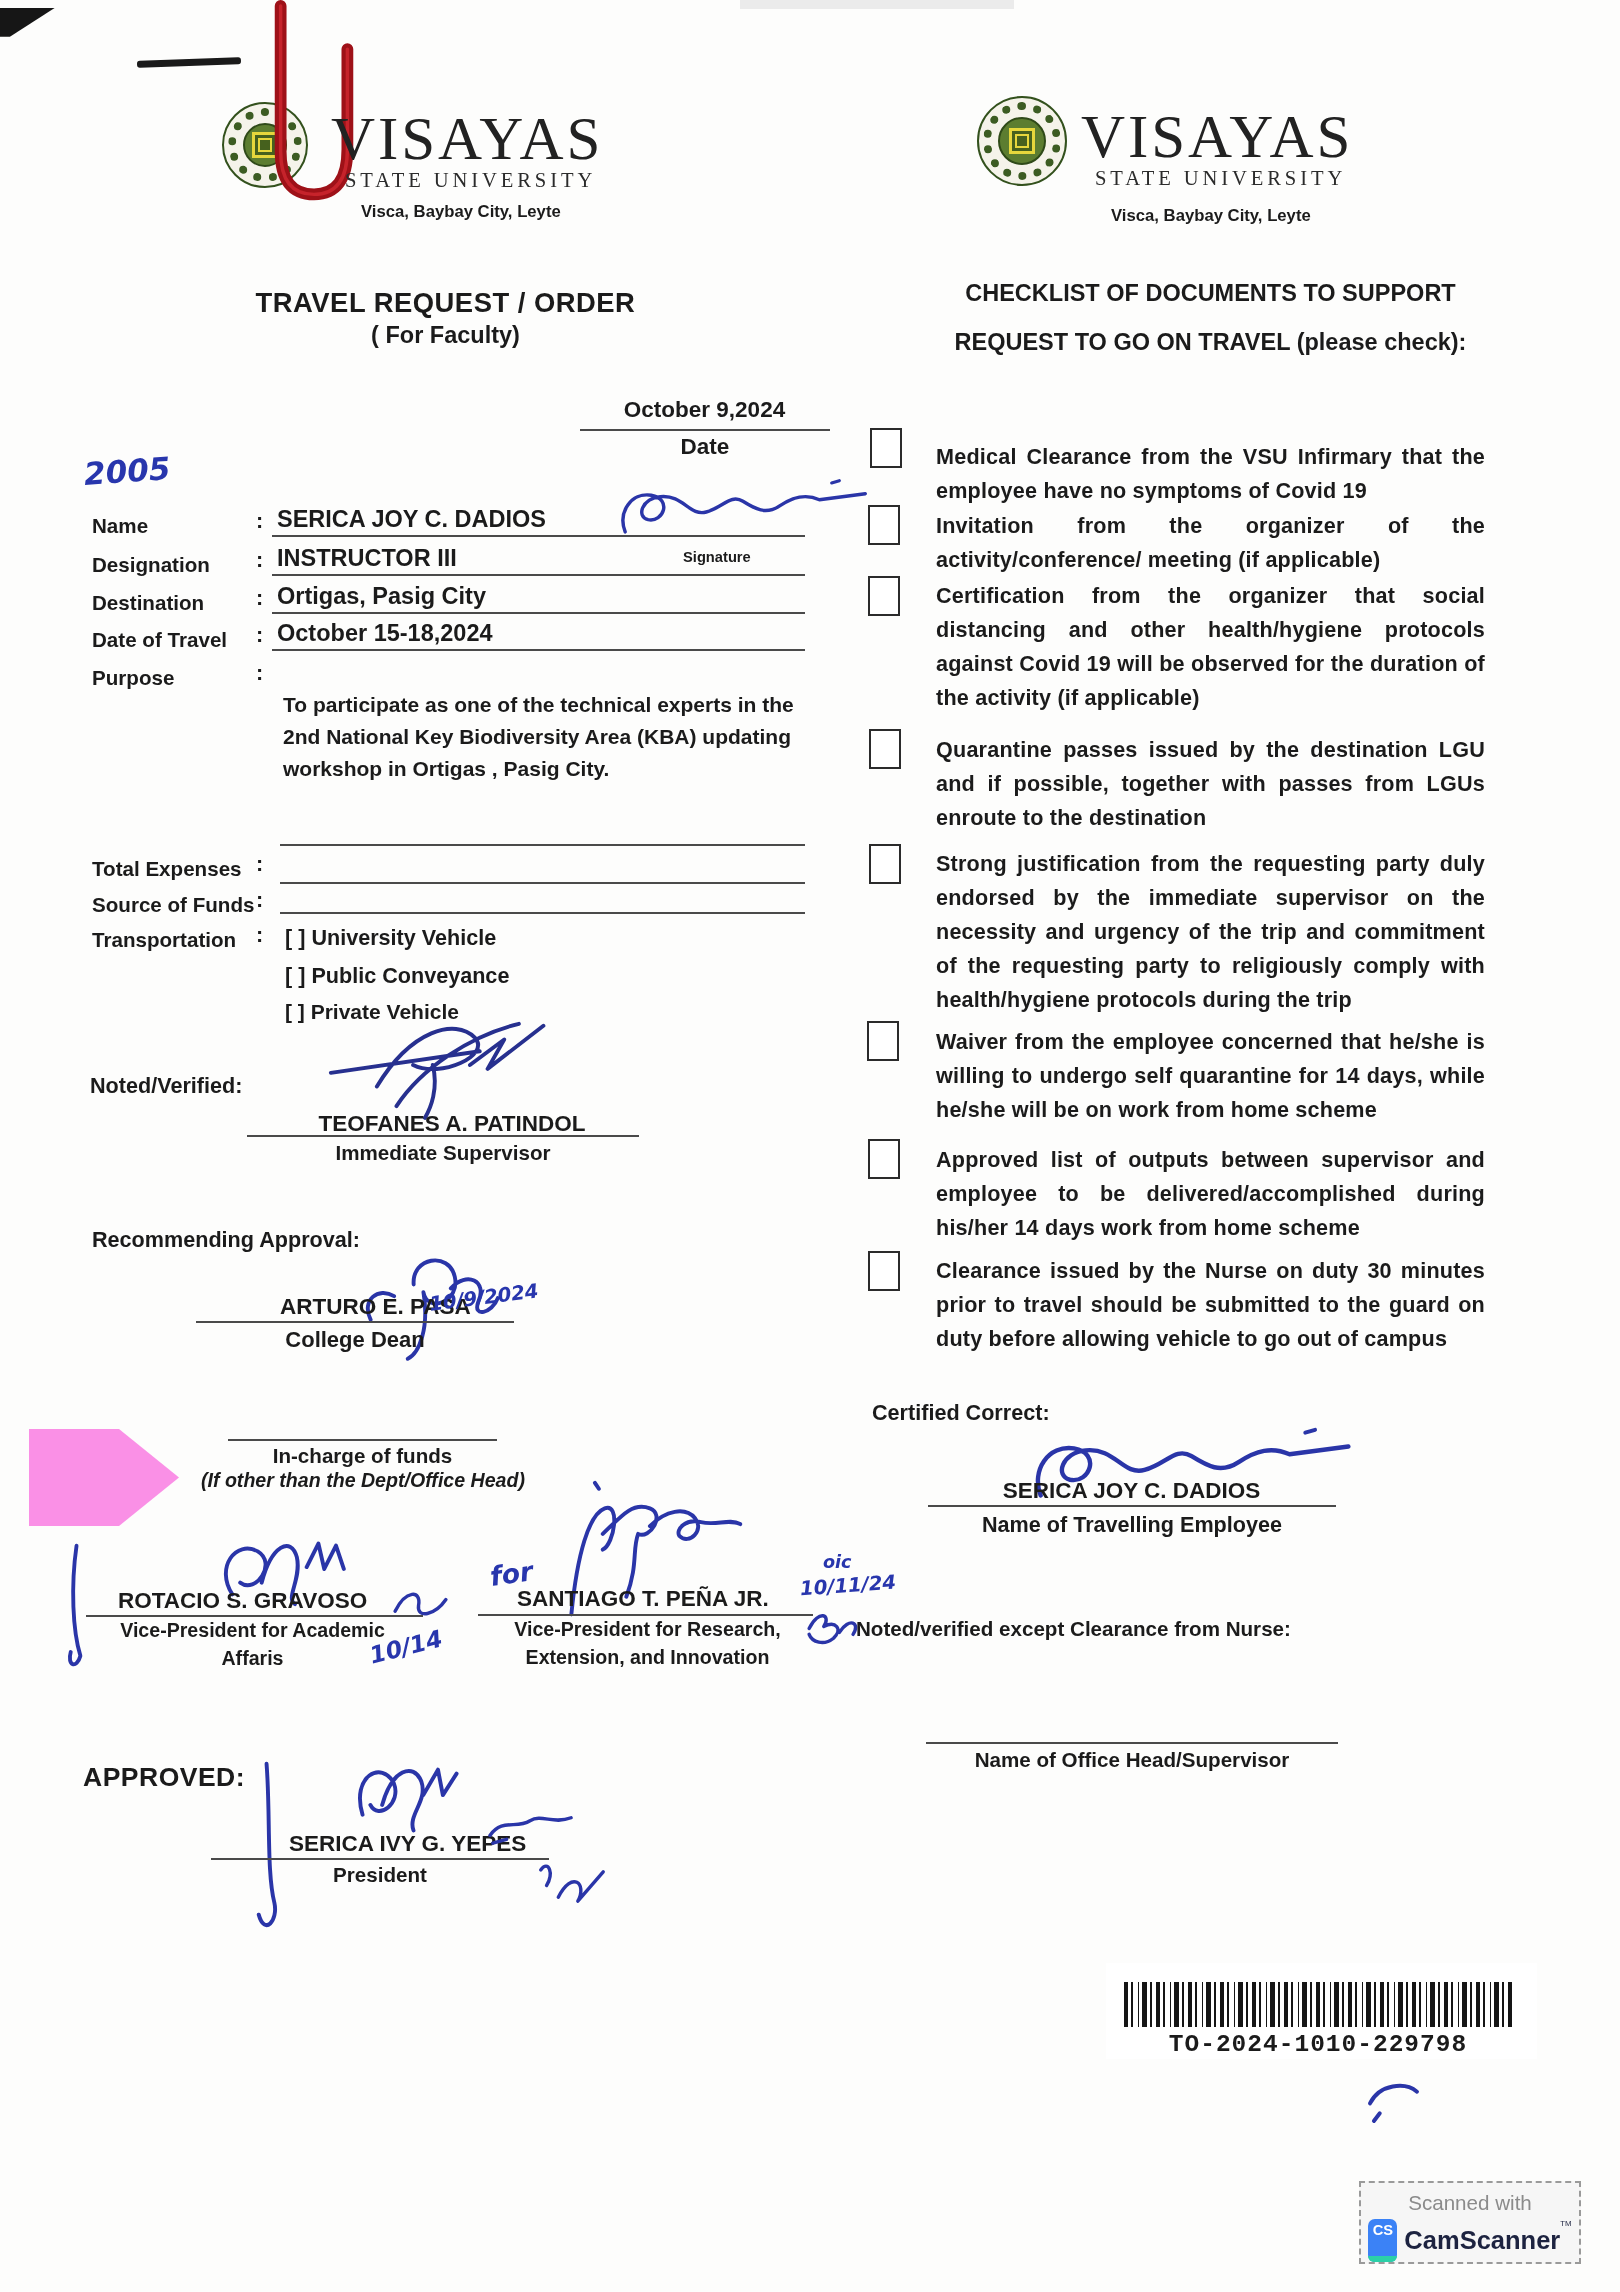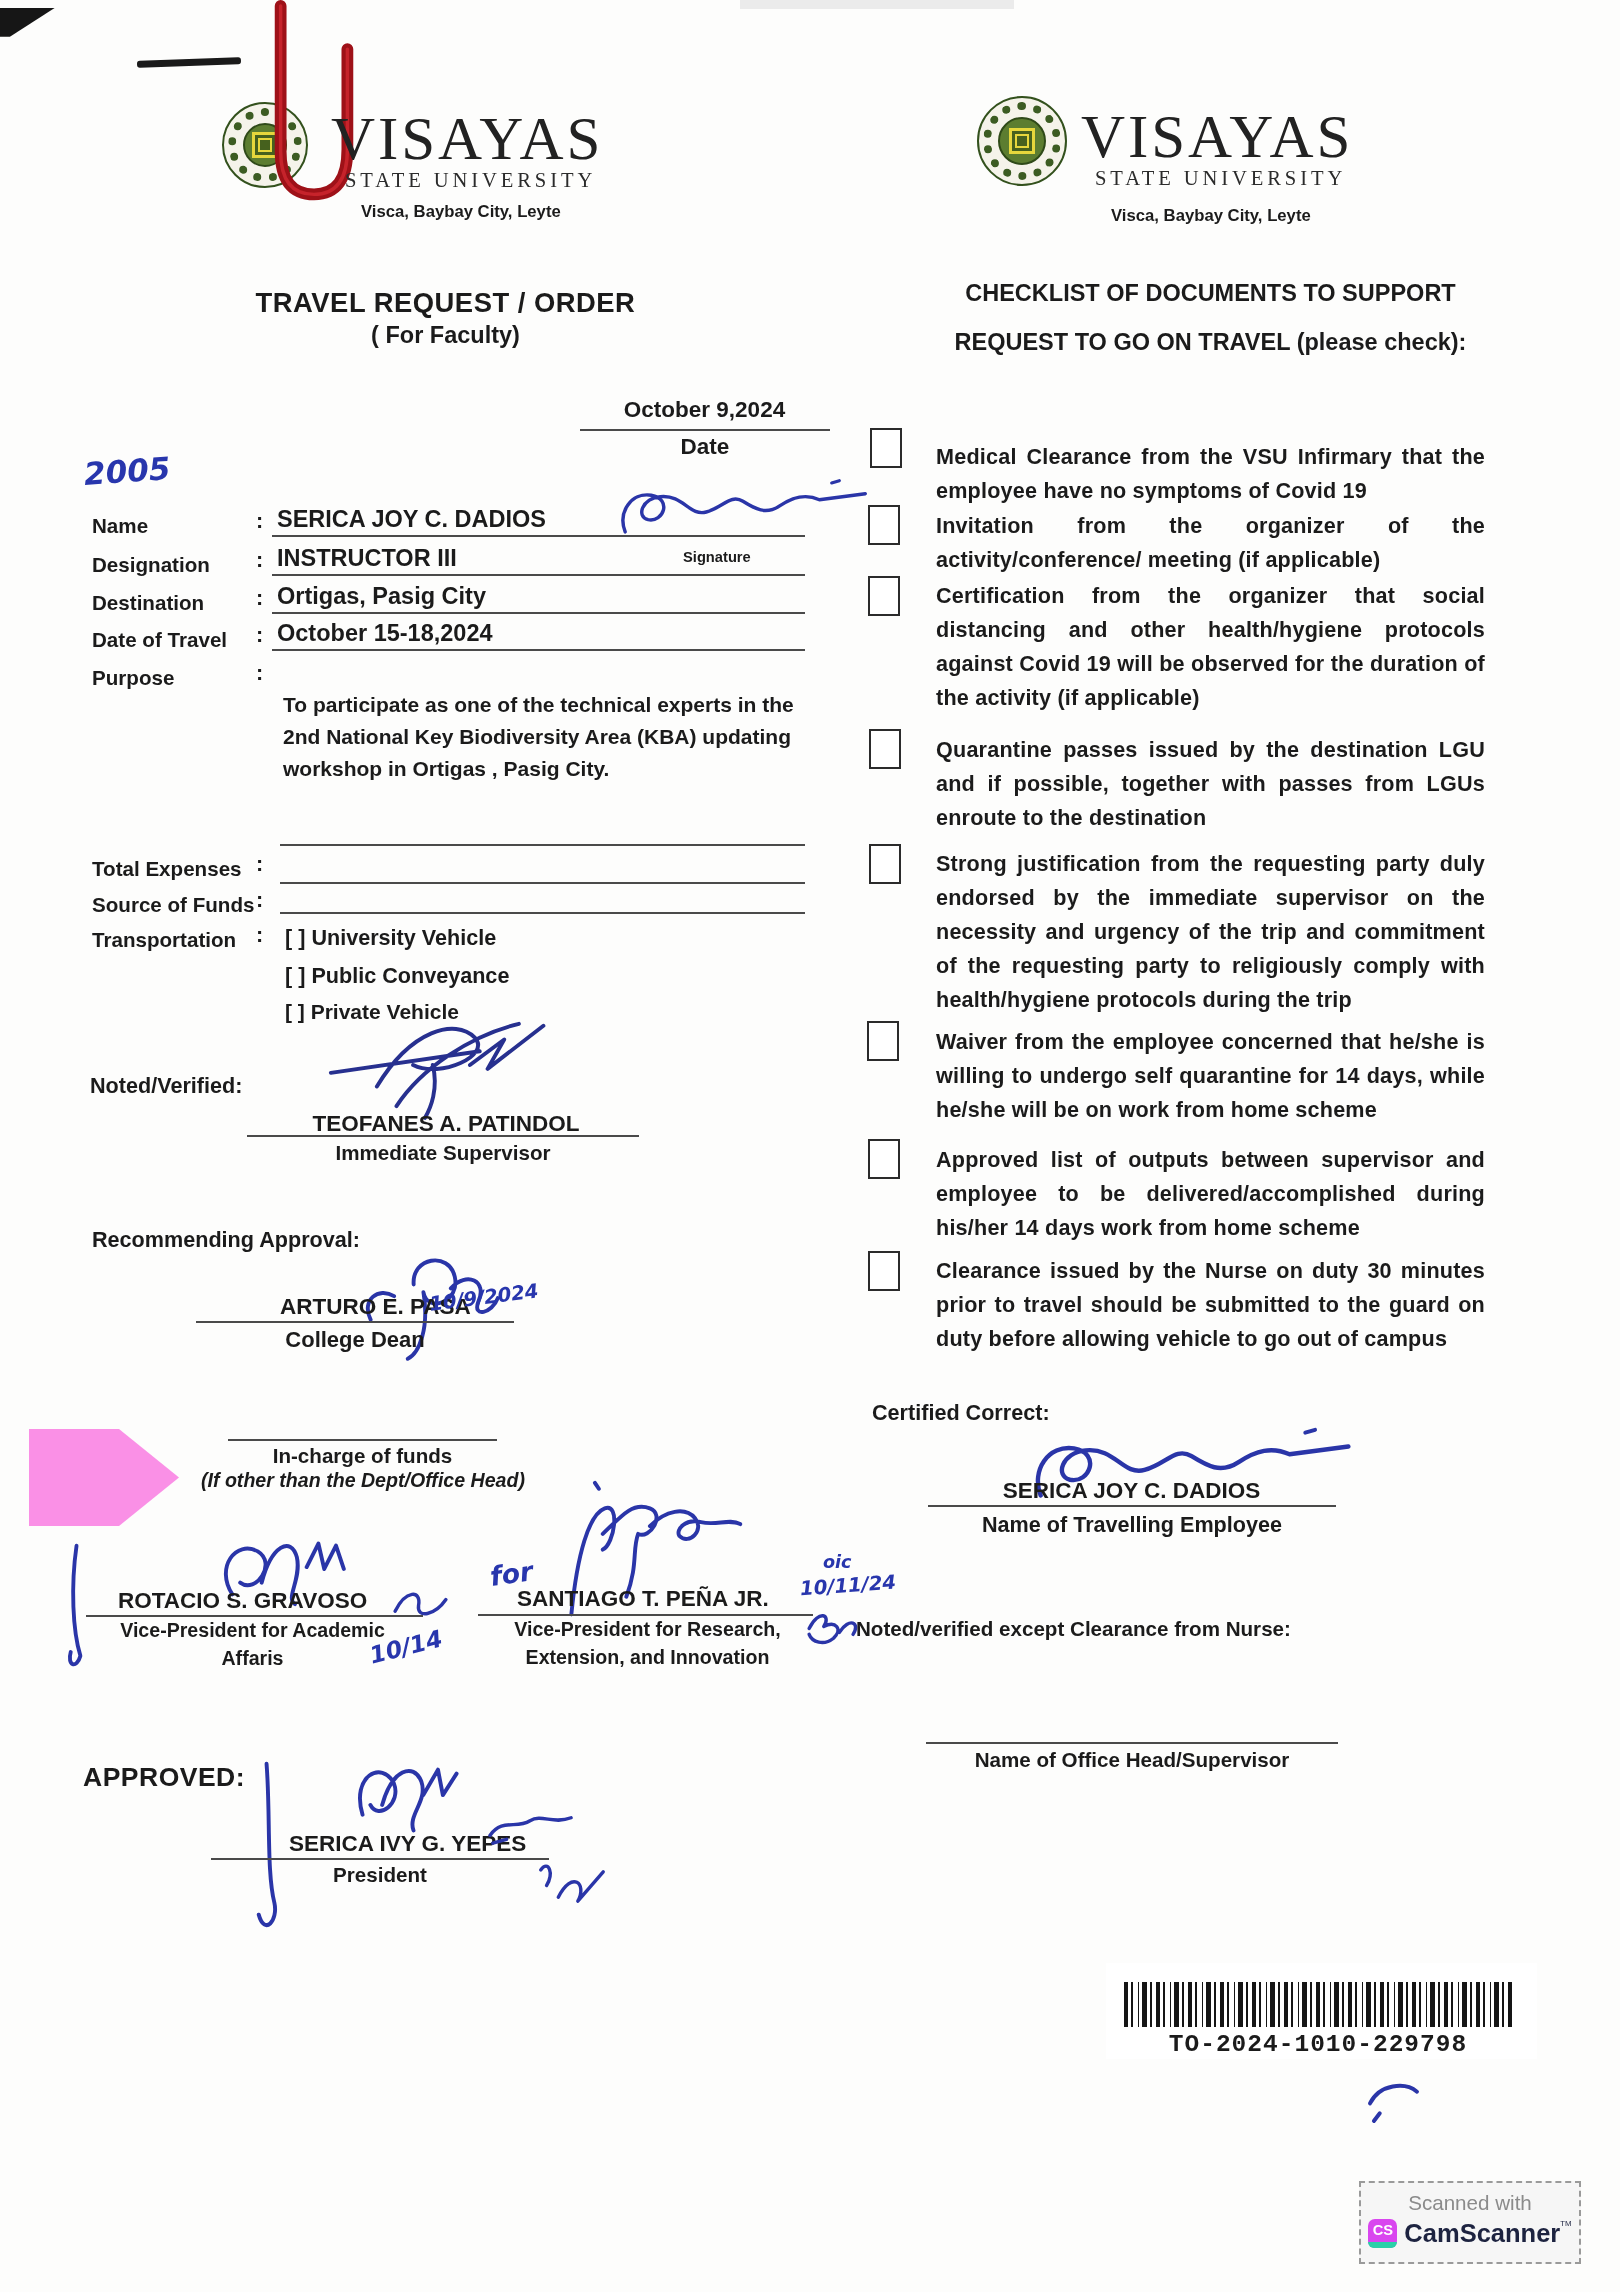--- a/index.html
+++ b/index.html
@@ -15,21 +15,21 @@
   .logo .ring{position:absolute;inset:3.9px;border-radius:50%;border:8.8px dotted #3c5c22;}
   .logo .disc{position:absolute;inset:18.6px;border-radius:50%;background:#5c7d30;border:2px solid #2f4a18;}
   .logo .sq{position:absolute;left:0;right:0;top:0;bottom:0;margin:auto;width:19.6px;height:19.6px;border:3.9px solid #e6d73c;background:#46611e;}
   .logo .sq i{position:absolute;inset:2.9px;border:2.9px solid #e6d73c;display:block;}
   .ckbox{position:absolute;width:32px;height:40px;border:2.9px solid #2b2b2b;background:#fff;box-sizing:border-box;}
   .ckitem{position:absolute;left:936px;width:549px;font-weight:bold;font-size:21.6px;line-height:34px;text-align:justify;letter-spacing:0.2px;}
   svg.sig{position:absolute;overflow:visible;}
   svg.sig path{fill:none;stroke:#2a35a8;stroke-linecap:round;stroke-linejoin:round;}
   .badge{position:absolute;left:1359px;top:2181px;width:222px;height:83px;background:#f6f6f6;
          border:2px dashed #9a9a9a;box-sizing:border-box;text-align:center;}
-  .csicon{display:inline-block;vertical-align:middle;width:29px;height:29px;background:#d946ef;border-radius:6.9px;position:relative;margin-right:6.9px;}
+  .csicon{display:inline-block;vertical-align:middle;width:29px;height:43px;background:#3b82f6;border-radius:6.9px;position:relative;margin-right:6.9px;}
   .csicon b{position:absolute;left:0;right:0;top:2.9px;color:#fff;font-size:14.7px;text-align:center;font-family:"Liberation Sans",sans-serif;}
   .csicon u{position:absolute;left:0;right:0;bottom:0;height:5.9px;background:#2bd0a8;border-radius:0 0 6.9px 6.9px;text-decoration:none;}
   .barcode{position:absolute;left:1124px;top:1982px;width:388px;height:45px;
     background:repeating-linear-gradient(90deg,#151515 0 3.9px,#fff 3.9px 6.9px,#151515 6.9px 8.8px,#fff 8.8px 13.7px,#151515 13.7px 14.7px,#fff 14.7px 17.6px,#151515 17.6px 23.5px,#fff 23.5px 26.5px,#151515 26.5px 28px,#fff 28px 32px);}
 </style>
 </head>
 <body>
 
 <div class="page">
 
@@ -104,21 +104,21 @@
   <div class="abs b" style="left:256px;top:922px;font-size:21.6px;">:</div>
   <div class="abs b" style="left:285px;top:925px;font-size:21.6px;">[  ] University Vehicle</div>
   <div class="abs b" style="left:285px;top:963px;font-size:21.6px;">[  ] Public Conveyance</div>
   <div class="abs b" style="left:285px;top:1000px;font-size:21px;">[  ] Private Vehicle</div>
 
   <div class="abs b" style="left:90px;top:1073px;font-size:21.6px;">Noted/Verified:</div>
   <svg class="sig" style="left:323px;top:1008px;" width="240" height="113" viewBox="0 0 245 115">
     <path d="M8,66 L160,44 M55,80 C90,22 135,10 155,30 C172,48 120,72 92,58 M75,100 C100,62 150,28 200,16 M150,58 L185,32 L168,62 L225,18" style="stroke-width:4;stroke:#27308f;"></path>
     <path d="M112,58 C118,82 110,102 104,112" style="stroke-width:4;stroke:#27308f;"></path>
   </svg>
-  <div class="abs b ctr" style="left:250px;top:1111px;width:392px;font-size:22.5px;">TEOFANES A. PATINDOL</div>
+  <div class="abs b ctr" style="left:256px;top:1111px;width:392px;font-size:22.5px;">TEOFANES A. PATINDOL</div>
   <div class="abs ul" style="left:247px;top:1113px;width:392px;height:21.6px;"></div>
   <div class="abs b ctr" style="left:247px;top:1141px;width:392px;font-size:20.6px;">Immediate Supervisor</div>
 
   <div class="abs b" style="left:92px;top:1227px;font-size:21.6px;">Recommending Approval:</div>
   <svg class="sig" style="left:353px;top:1243px;" width="181" height="123" viewBox="0 0 185 125">
     <path d="M18,78 C8,58 26,44 42,54 M62,42 C60,14 98,8 104,34 C110,60 76,72 72,50 M72,50 C78,86 68,112 56,118 M100,46 C116,28 138,38 128,60 C122,76 142,72 148,56" style="stroke-width:4;"></path>
   </svg>
   <div class="abs b" style="left:280px;top:1294px;font-size:22.5px;">ARTURO E. PASA</div>
   <div class="abs hand" style="left:429px;top:1286px;font-size:19.6px;transform:rotate(-7deg);">10/9/2024</div>
   <div class="abs ul" style="left:196px;top:1297px;width:318px;height:23.5px;"></div>

